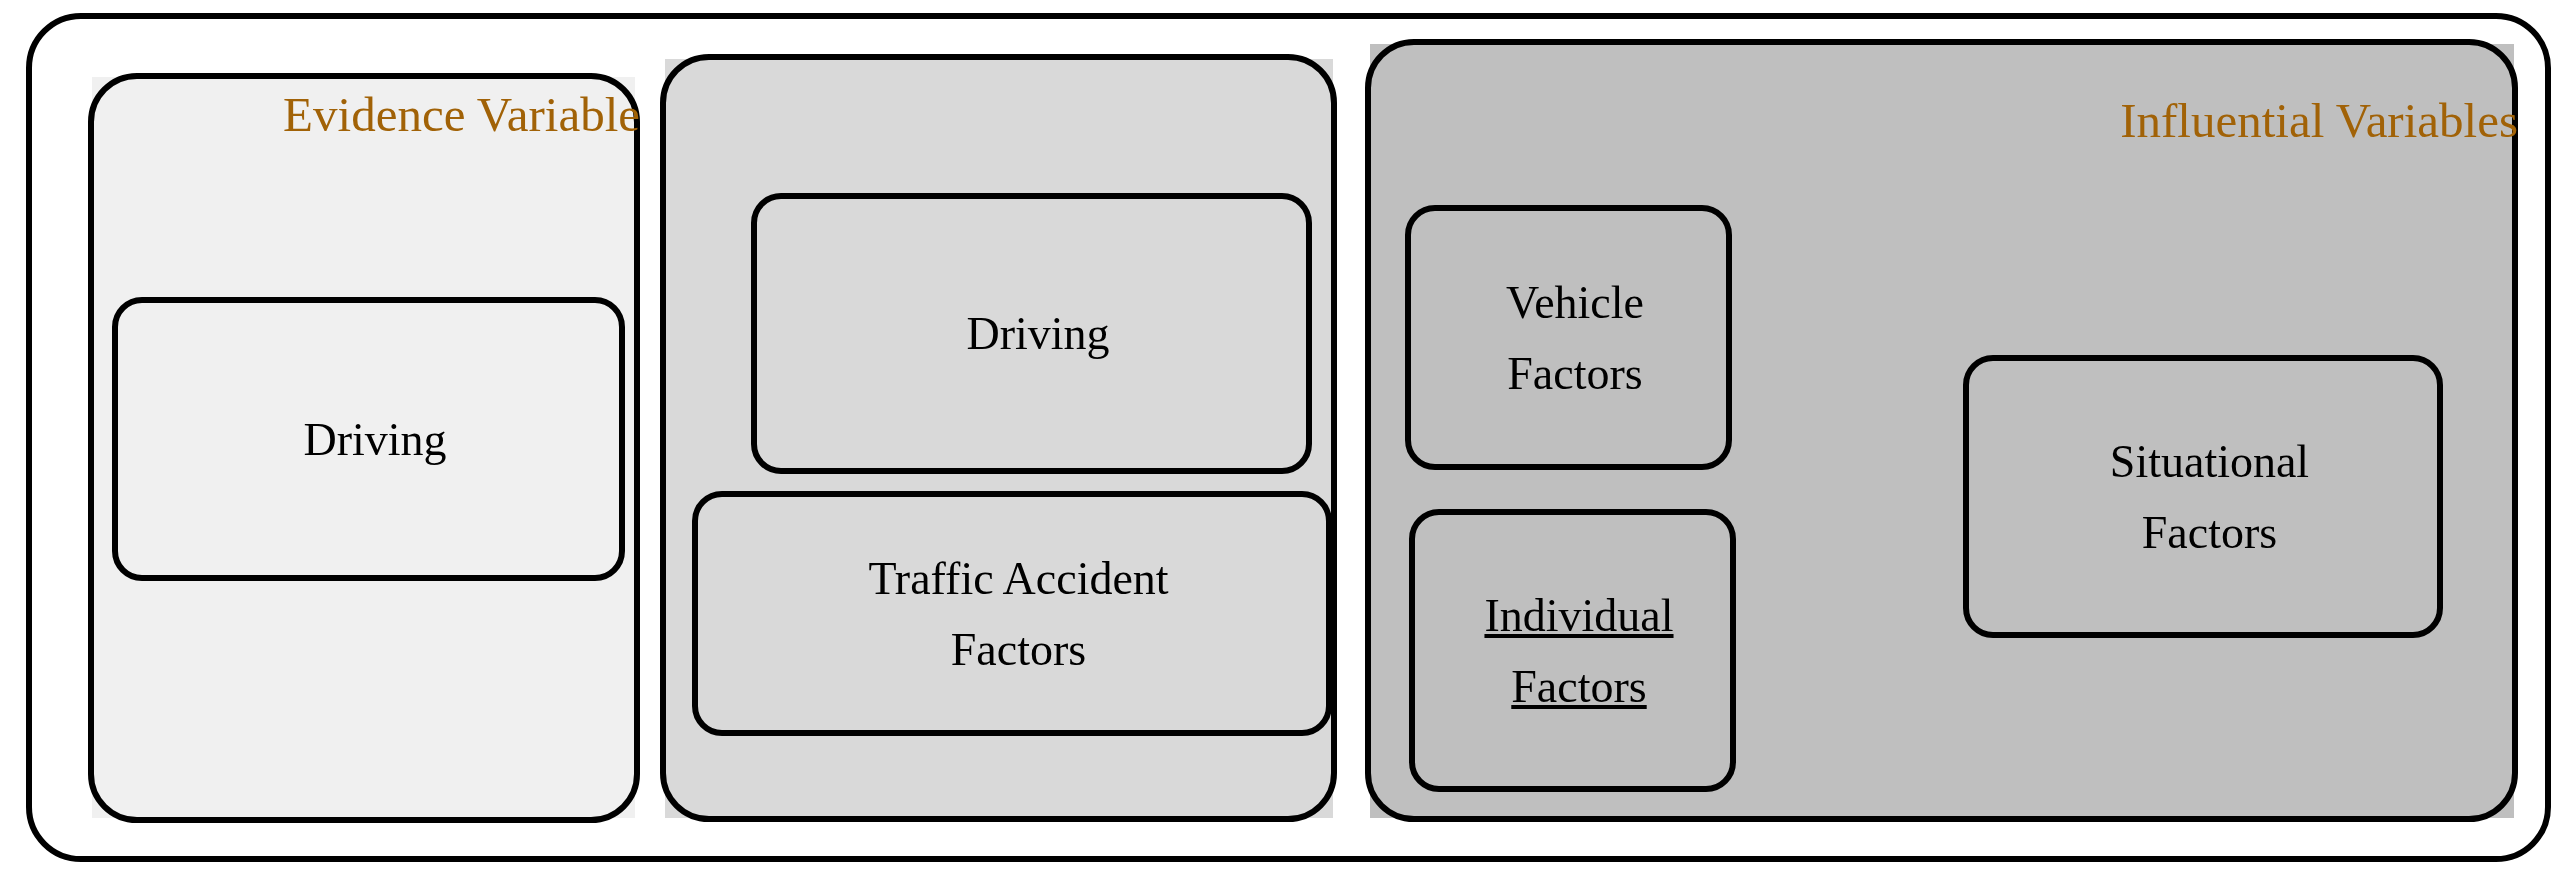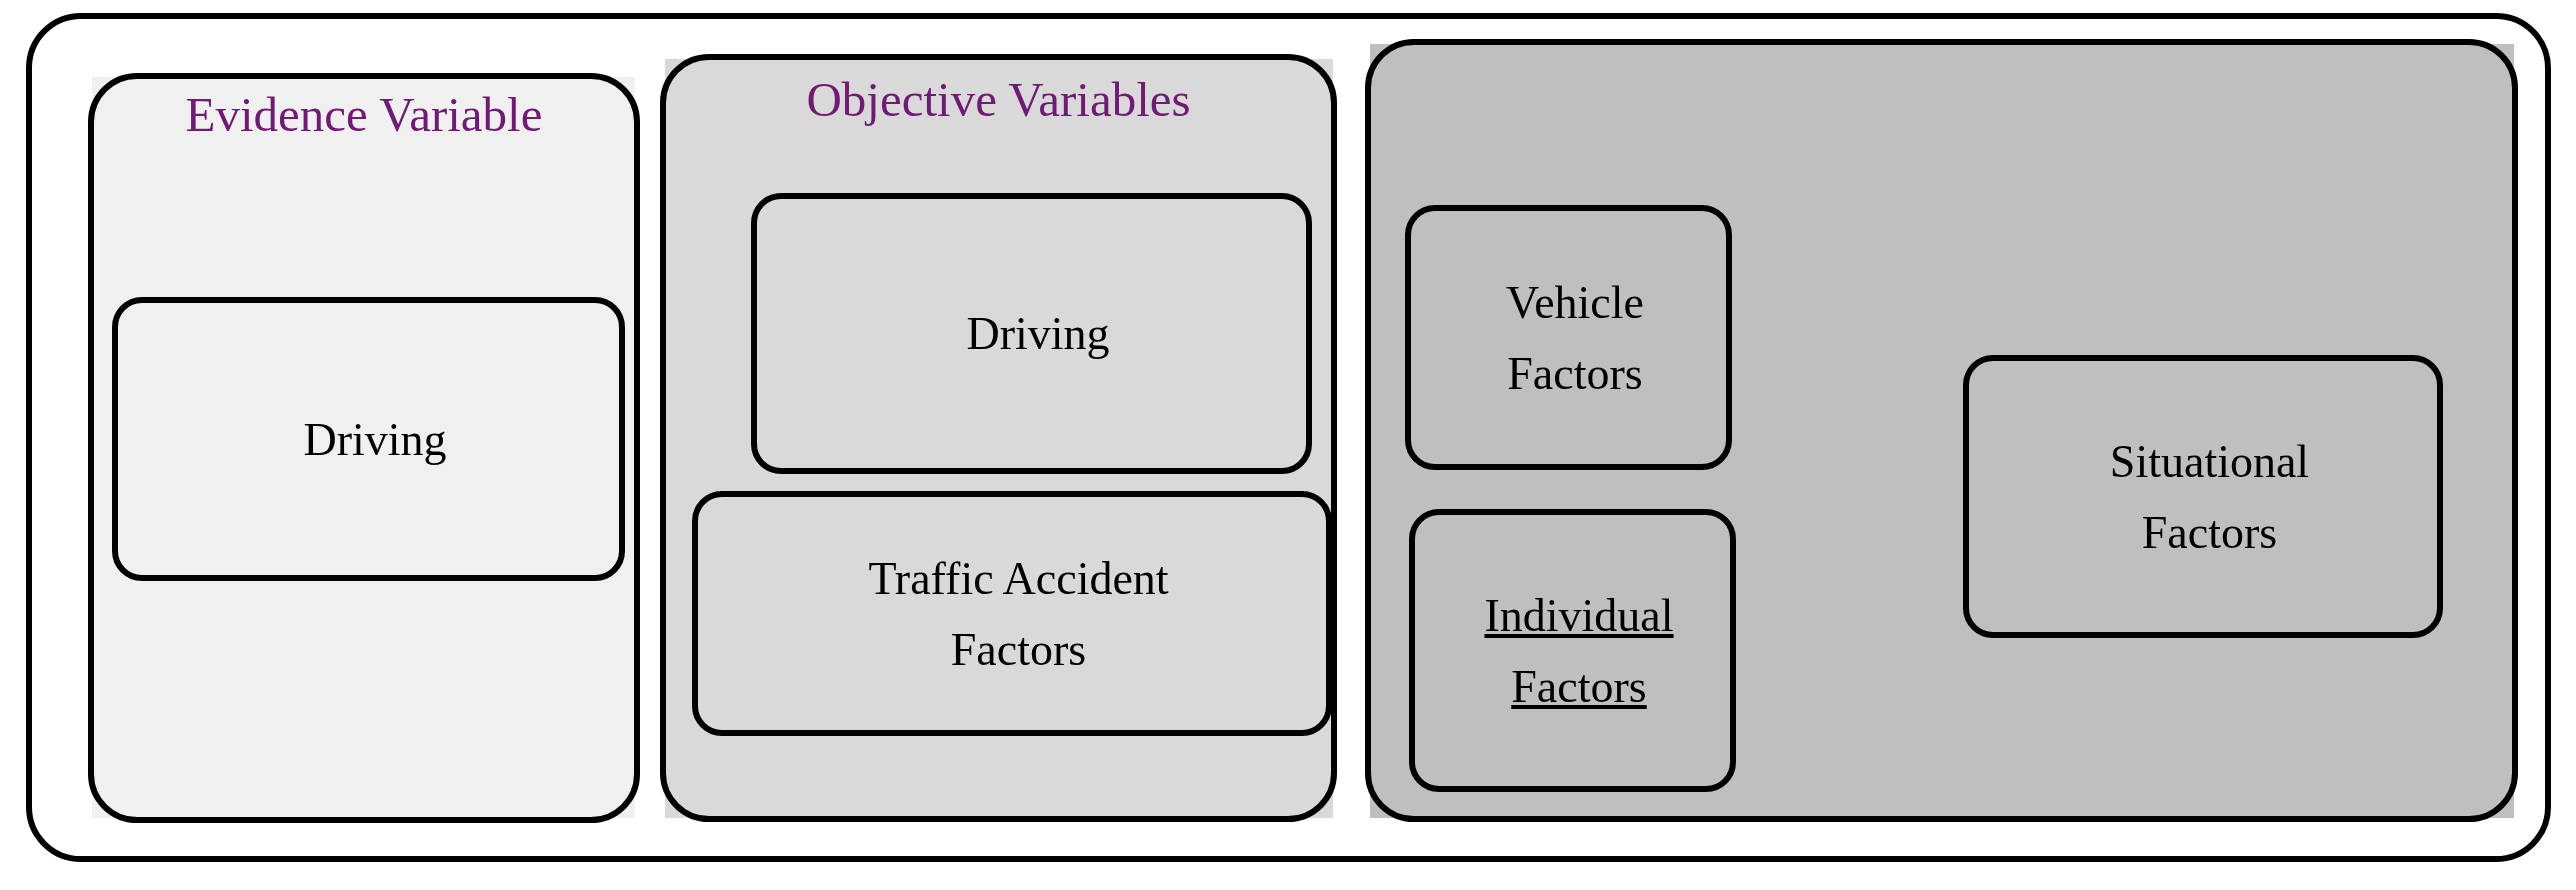--- a/index.html
+++ b/index.html
@@ -55,22 +55,22 @@
   #panel-objective-fill   { left: 665px; top: 59px;  width: 668px;  height: 759px; background: #D9D9D9; }
   #panel-objective-stroke { left: 660px; top: 54px;  width: 677px;  height: 768px; border-radius: 49px; }
 
   #panel-influential-fill   { left: 1370px; top: 44px; width: 1144px; height: 774px; background: #BFBFBF; }
   #panel-influential-stroke { left: 1365px; top: 39px; width: 1153px; height: 783px; border-radius: 49px; }
 
   
   .panel-title {
     position: absolute;
     z-index: 4;
-    text-align: center;
-    color: #701a75;
+    text-align: right;
+    color: #a16207;
     font-size: 49px;
     line-height: 52px;
     white-space: nowrap;
     font-family: "Liberation Serif", "DejaVu Serif", serif;
   }
   #title-evidence    { left: 88px;  top: 89px; width: 552px;  }
   #title-objective   { left: 660px;  top: 74px; width: 677px;  }
   #title-influential { left: 1365px; top: 95px; width: 1153px; }
 
   
@@ -110,21 +110,21 @@
   <div class="boxfill panel-fill" id="panel-objective-fill" style="background: rgb(217, 217, 217);"></div>
   <div class="boxfill panel-fill" id="panel-influential-fill" style="background: rgb(191, 191, 191);"></div>
 
   <div class="boxstroke" id="outer-stroke"></div>
 
   <div class="boxstroke panel-stroke" id="panel-evidence-stroke"></div>
   <div class="boxstroke panel-stroke" id="panel-objective-stroke"></div>
   <div class="boxstroke panel-stroke" id="panel-influential-stroke"></div>
 
   <div class="panel-title" id="title-evidence">Evidence Variable</div>
-  <div class="panel-title" id="title-objective">Objective Variables</div>
+  <div class="panel-title" id="title-influential">Influential Variables</div>
 
   <div class="node" id="node-driving-license">
     <span class="line">Driving</span>
   </div>
 
   <div class="node" id="node-driving-behaviors">
     <span class="line">Driving</span>
   </div>
 
   <div class="node" id="node-traffic-accident">

